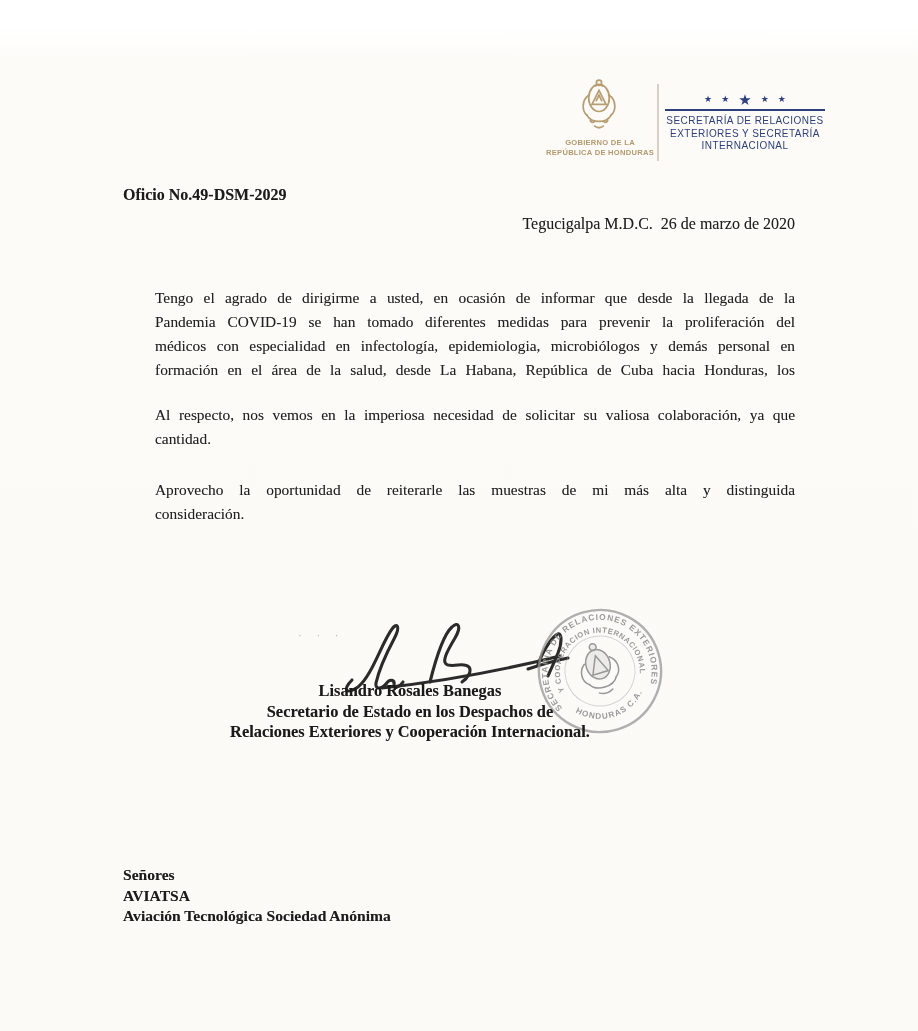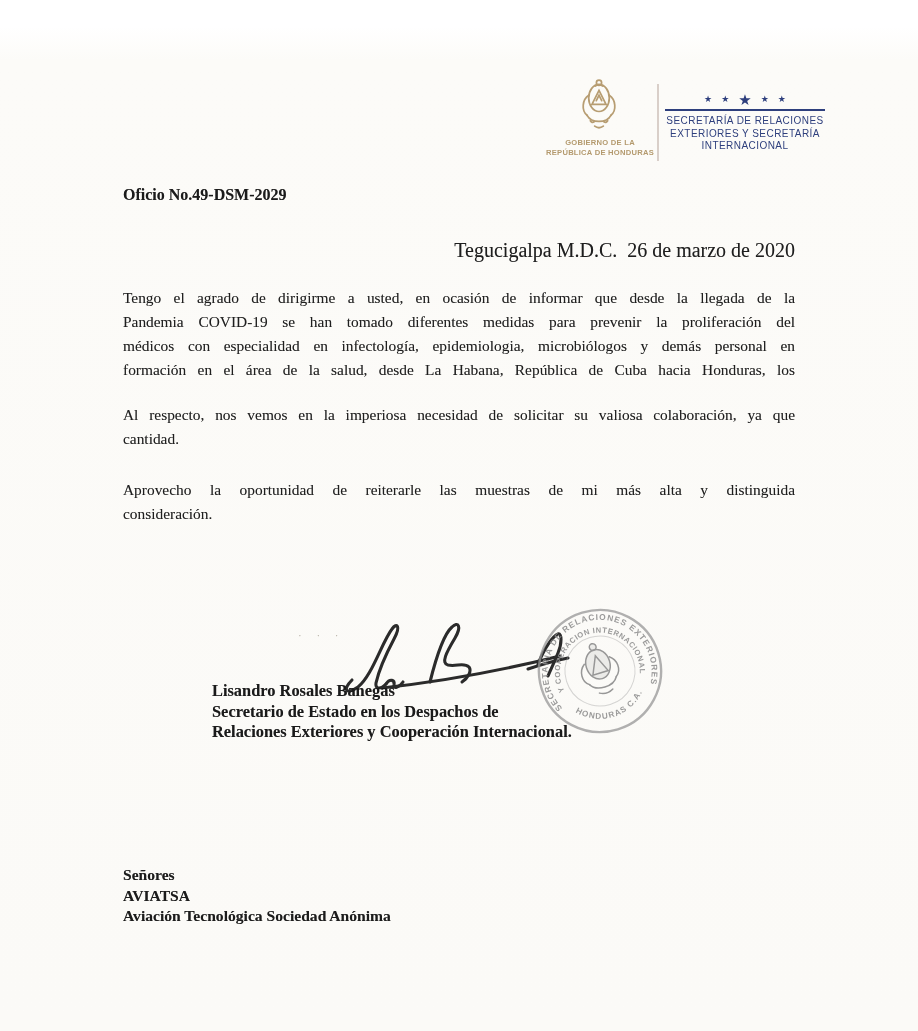--- a/index.html
+++ b/index.html
@@ -33,39 +33,39 @@
   .stars .s.big{font-size:15px;line-height:15px;}
   .star-rule{width:160px;height:2px;background:#2e3f7d;margin:1px auto 4px auto;}
   .sec-line{font-size:10px;line-height:12.5px;letter-spacing:.45px;font-weight:normal;}
   
   .ref{
     position:absolute;left:123px;top:186px;
     font-size:16px;font-weight:bold;color:#1b1b1b;
     text-shadow:0 0 .4px rgba(0,0,0,.35);
   }
   .dateline{
-    position:absolute;right:123px;top:239px;
-    font-size:20px;color:#1e1e1e;
+    position:absolute;right:123px;top:215px;
+    font-size:16px;color:#1e1e1e;
     text-shadow:0 0 .4px rgba(0,0,0,.3);
     margin-left:42px;
   }
   .body-text{
     position:absolute;left:123px;top:286px;width:672px;
     font-size:15.4px;line-height:24px;color:#1f1f1f;
     text-shadow:0 0 .4px rgba(0,0,0,.3);
   }
   .para{margin:0 0 21px 0;}
   .para.gap-lg{margin-bottom:27px;}
-  .ln{text-align:justify;text-align-last:justify;}
+  .ln{text-align:justify;text-align-last:justify;margin-left:32px;}
   .ln.last{text-align:left;text-align-last:left;}
   
   .specks{position:absolute;left:298px;top:629px;font-size:11px;color:#b6afa5;letter-spacing:6px;}
   .autograph{position:absolute;left:338px;top:618px;width:232px;height:78px;}
   .sig-block{
-    position:absolute;left:212px;top:681px;width:360px;
+    position:absolute;left:230px;top:681px;width:360px;text-align:center;
     font-weight:bold;color:#1a1a1a;font-size:16.4px;line-height:20.6px;
     text-shadow:0 0 .4px rgba(0,0,0,.35);
   }
   .seal{position:absolute;left:535px;top:602px;width:130px;height:138px;transform:rotate(-17deg);opacity:.88;}
   
   .recipient{
     position:absolute;left:123px;top:865px;
     font-weight:bold;font-size:15.6px;line-height:20.5px;color:#1c1c1c;
     text-shadow:0 0 .4px rgba(0,0,0,.35);
   }

